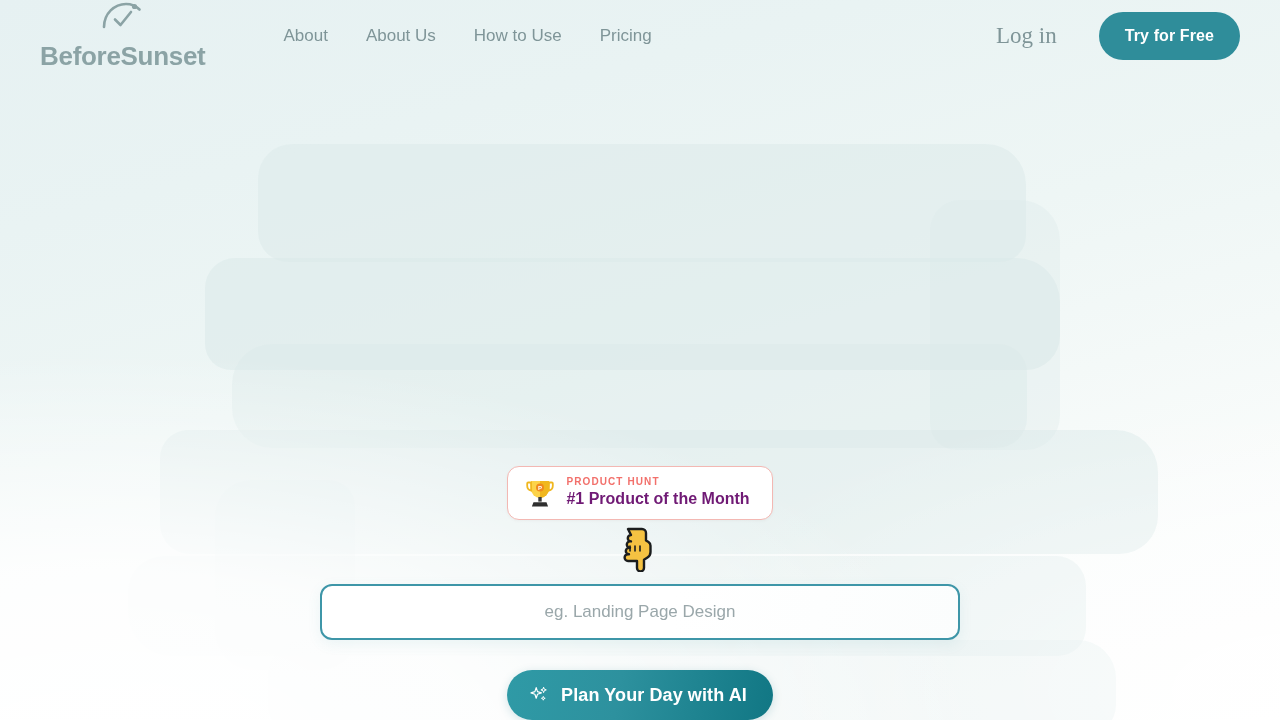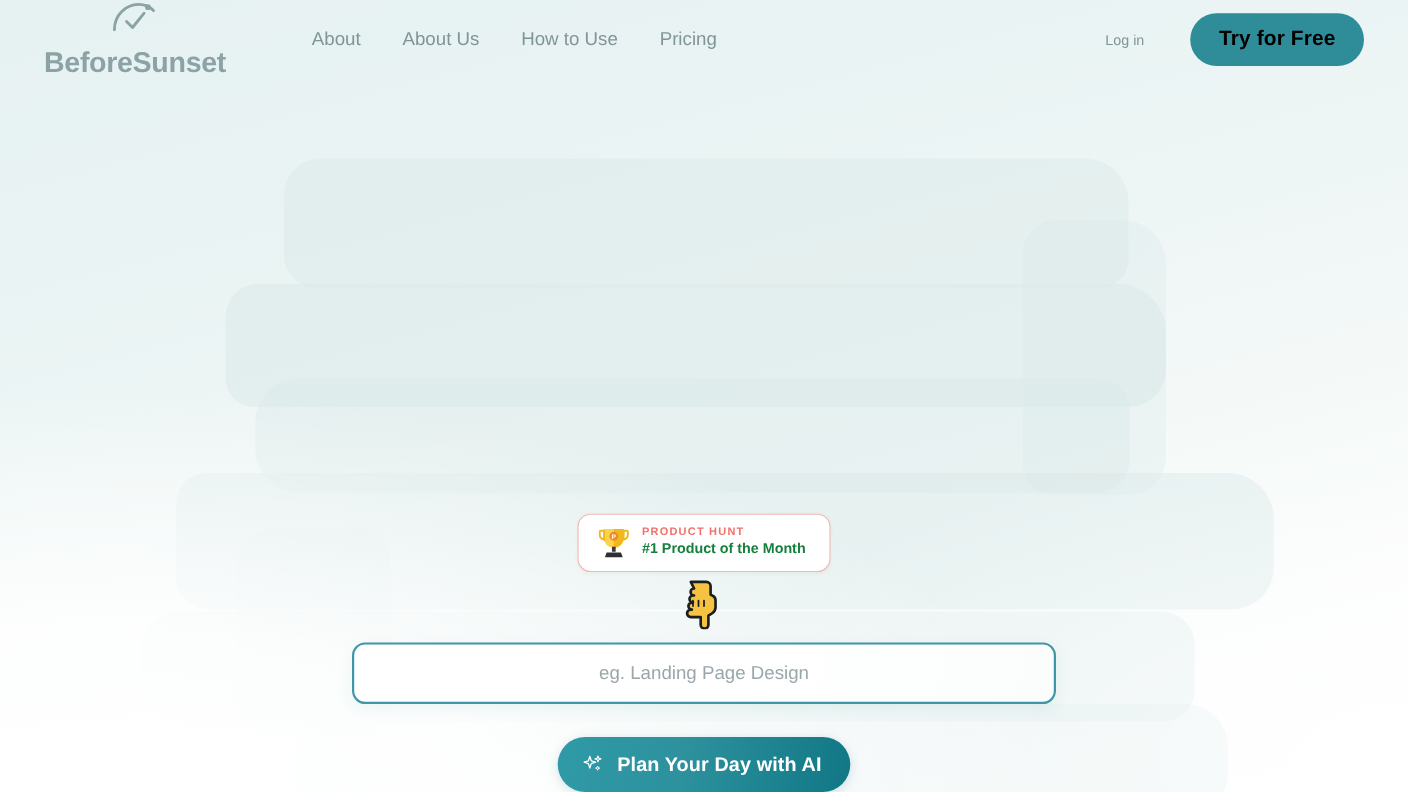--- a/index.html
+++ b/index.html
@@ -109,31 +109,32 @@
     cursor: pointer;
   }
 
   .header-right {
     margin-left: auto;
     display: flex;
     align-items: center;
     gap: 42px;
   }
   .login-link {
-    font-size: 13px;
+    font-size: 23px;
     color: #7f9598;
     text-decoration: none;
     cursor: pointer;
     white-space: nowrap;
+    font-family: Liberation Serif, serif;
   }
   .cta-btn {
     background: #2f8d9a;
-    color: #000000;
+    color: #ffffff;
     font-family: "Liberation Sans", sans-serif;
-    font-size: 19px;
+    font-size: 16px;
     font-weight: 700;
     border: none;
     border-radius: 30px;
     padding: 0 26px;
     height: 48px;
     cursor: pointer;
     white-space: nowrap;
     letter-spacing: .1px;
   }
 
@@ -166,23 +167,23 @@
   .ph-trophy { display:block; width: 28px; height: 30px; flex: none; }
   .ph-text { display: flex; flex-direction: column; gap: 3px; }
   .ph-kicker {
     font-size: 10px;
     font-weight: 700;
     letter-spacing: 1.1px;
     color: #f2706b;
     line-height: 1;
   }
   .ph-title {
-    font-size: 13px;
-    font-weight: 700;
-    color: #15803d;
+    font-size: 16px;
+    font-weight: 700;
+    color: #701a75;
     line-height: 1.1;
     white-space: nowrap;
   }
 
   
   .headline {
     margin-top: 40px;
     font-size: 52px;
     font-weight: 400;
     color: #1b1d1e;

